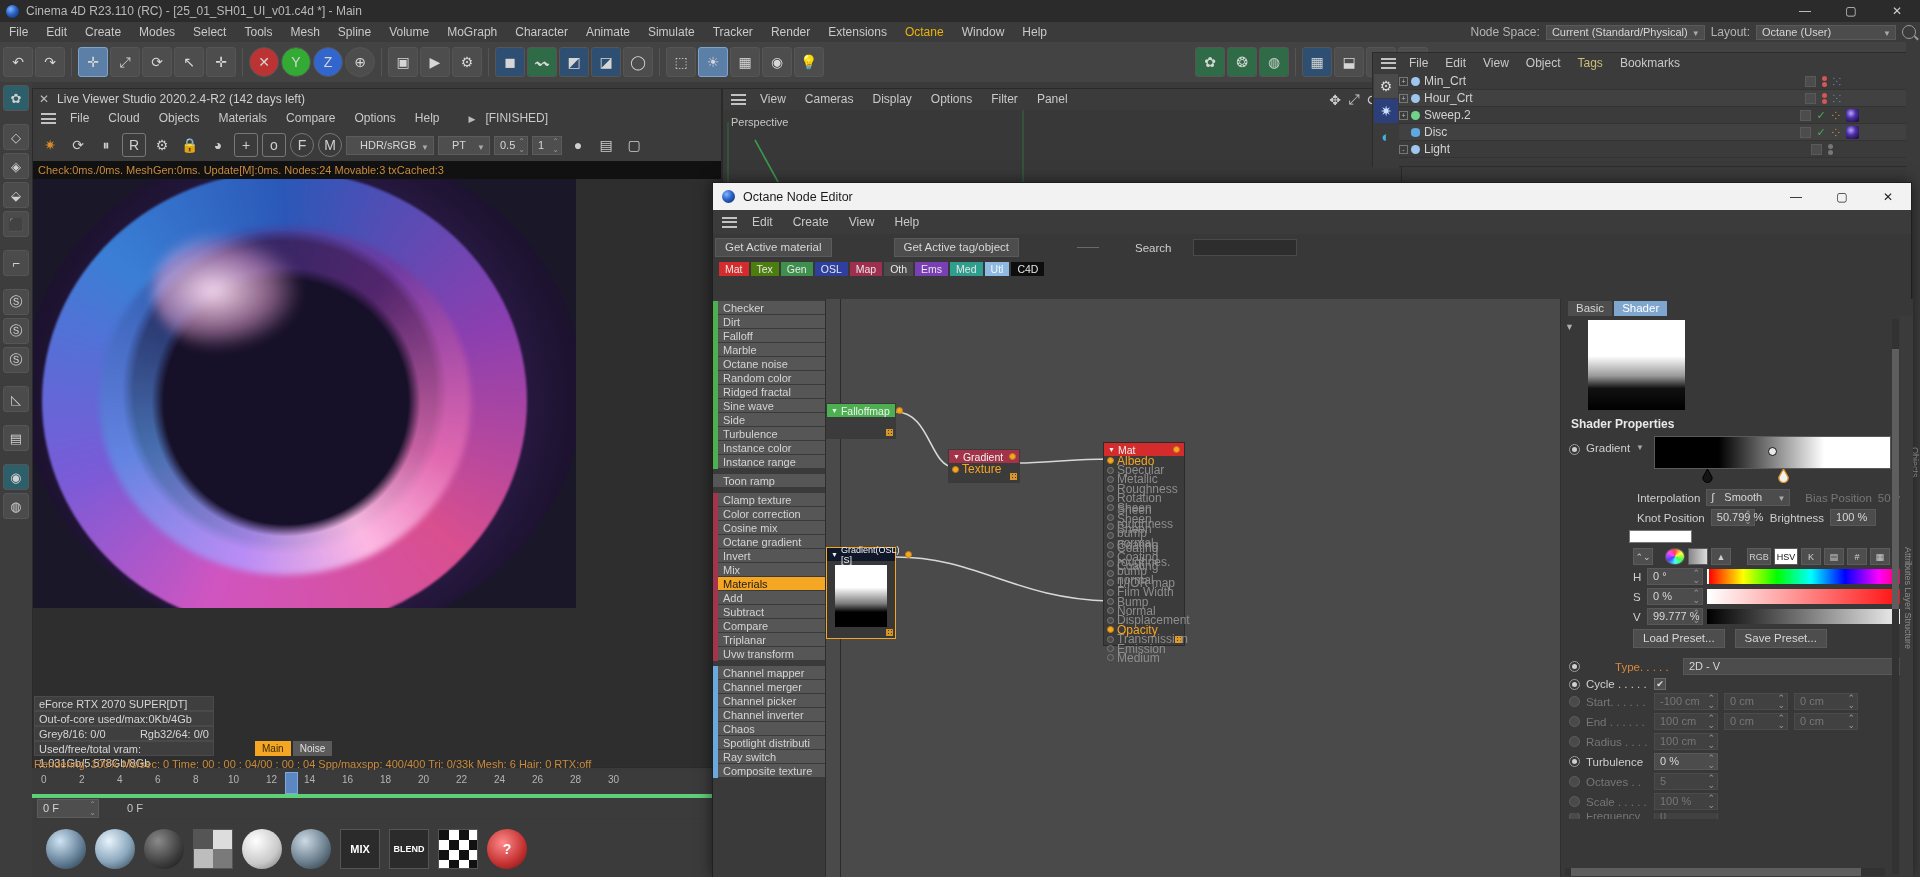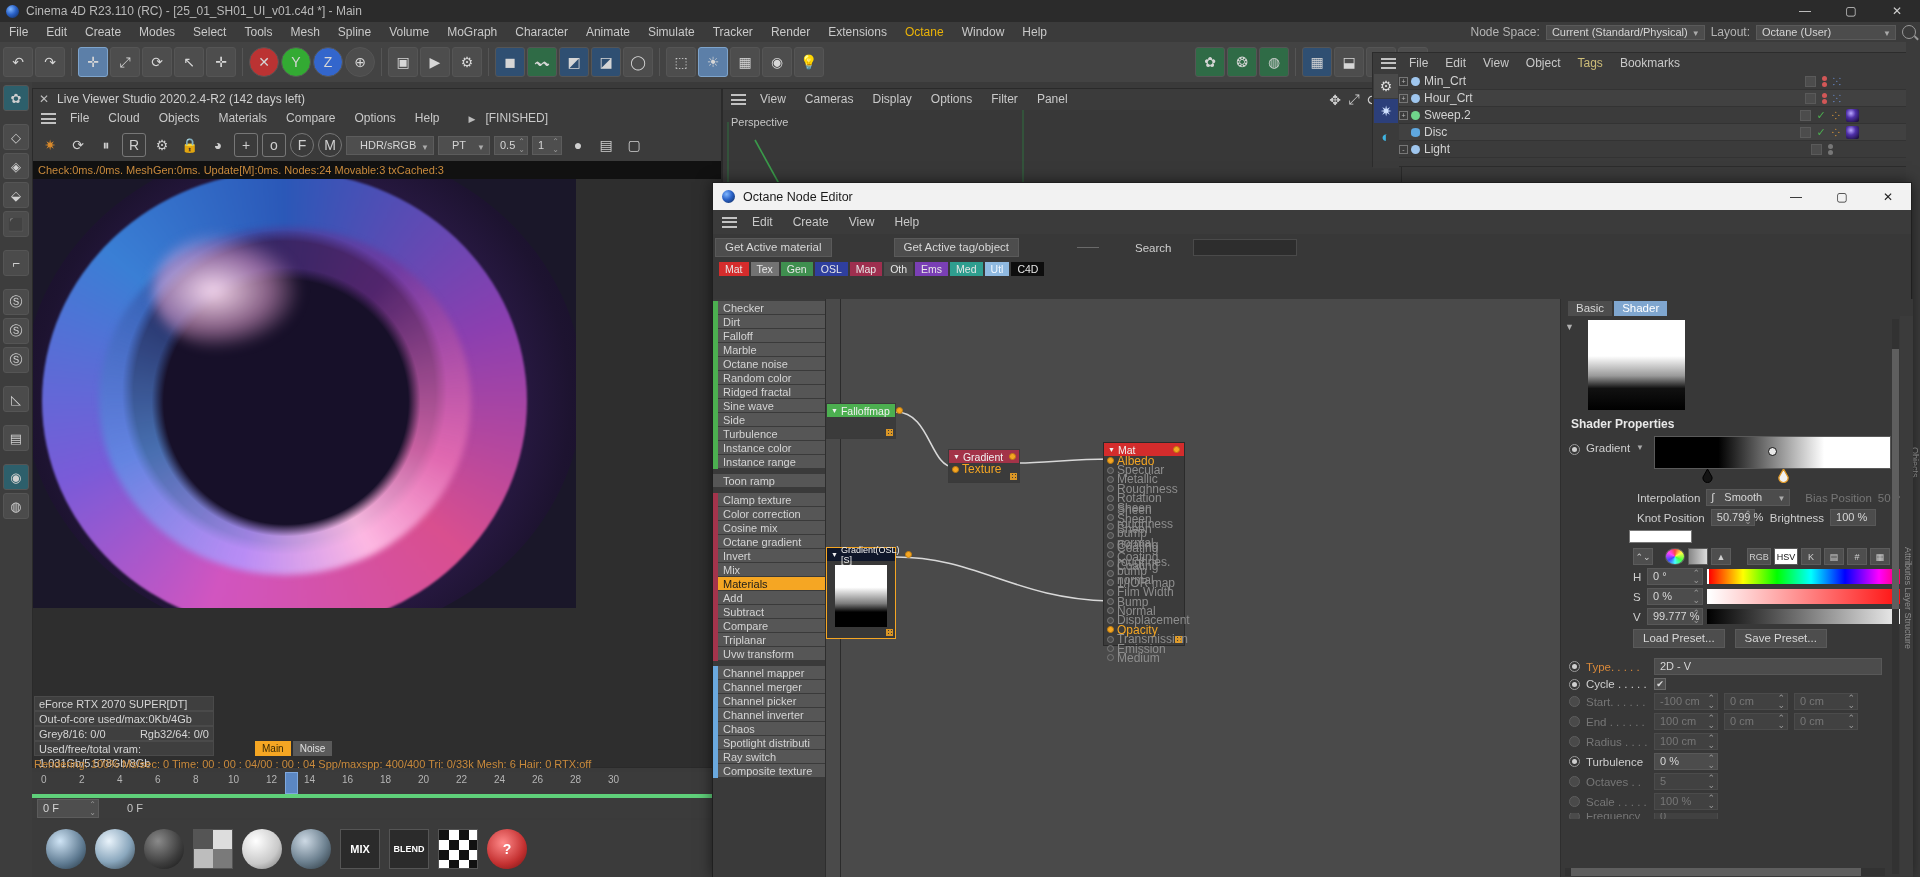--- a/index.html
+++ b/index.html
@@ -180,21 +180,21 @@
   .tab{ font-size:11.5px; height:15px; line-height:15px; padding:0 8px; color:#d7d7d7; background:#4d4d4d;}
   .tab.act{ background:#7fa6cf; color:#fff;}
   .preview{ width:97px; height:90px; margin:4px 0 0 14px; }
   .sec-title{ font-size:12px; color:#e8e8e8; font-weight:bold; margin:7px 0 5px 10px;}
   .prow{ display:flex; align-items:center; gap:6px; padding-left:8px; margin-bottom:3px; font-size:11.5px;}
   .radio{ width:11px;height:11px;border-radius:50%;border:1.5px solid #9a9a9a;flex:none;position:relative;}
   .radio.on:after{ content:""; position:absolute; left:2px;top:2px;width:5px;height:5px;border-radius:50%;background:#cfcfcf;}
   .radio.dim{ border-color:#5e5e5e; background:#4a4a4a;}
   .plabel{ color:#cfcfcf; white-space:nowrap;}
   .plabel.dim{ color:#767676;}
-  .plabel.orange{ color:#d9893a;}
+  .plabel.orange{ color:#d9893a;margin-left:29px;}
   .field{ background:#4c4c4c; border:1px solid #585858; height:17px; line-height:15px;
      font-size:11px; color:#d7d7d7; padding:0 13px 0 5px; position:relative; white-space:nowrap;}
   .field.dim{ color:#777; background:#414141; border-color:#4b4b4b;}
   .field .sp{ position:absolute; right:2px; top:1px; font-size:9px; line-height:7px; color:#9a9a9a;}
   .field .car{ position:absolute; right:4px; top:1px; font-size:8px; color:#aaa;}
   .gradbar{ height:33px; border:1px solid #5a5a5a; position:relative;}
   .knob{ position:absolute; width:9px;height:13px; top:33px; }
   .knob:after{content:"";position:absolute;left:0;top:0;width:9px;height:9px;border-radius:50%;}
   .cbtn{ width:20px;height:17px;background:#4e4e4e;border:1px solid #5c5c5c;
      display:flex;align-items:center;justify-content:center;font-size:9px;color:#d0d0d0;flex:none;}
@@ -598,21 +598,21 @@
       <span style="width:18px"></span>
       <span class="btn">Get Active tag/object</span>
       <span style="width:14px"></span>
       <span class="dash"></span>
       <span style="font-size:11.5px;color:#cfcfcf;margin-left:14px">Search</span>
       <span class="search-field" title=""></span>
     </div>
 
     <div class="cat-row">
       <span class="cat" style="background:#d42c2c">Mat</span>
-      <span class="cat" style="background:#737373">Tex</span>
+      <span class="cat" style="background:#4d7c0f">Tex</span>
       <span class="cat" style="background:#3f8f4f">Gen</span>
       <span class="cat" style="background:#2f3f9e">OSL</span>
       <span class="cat" style="background:#9e2f4f">Map</span>
       <span class="cat" style="background:#4a4a4a">Oth</span>
       <span class="cat" style="background:#7a3fb5">Ems</span>
       <span class="cat" style="background:#2f9e8f">Med</span>
       <span class="cat" style="background:#8fb9e0;color:#f2f8ff">Utl</span>
       <span class="cat" style="background:#0d0d0d">C4D</span>
     </div>
 

